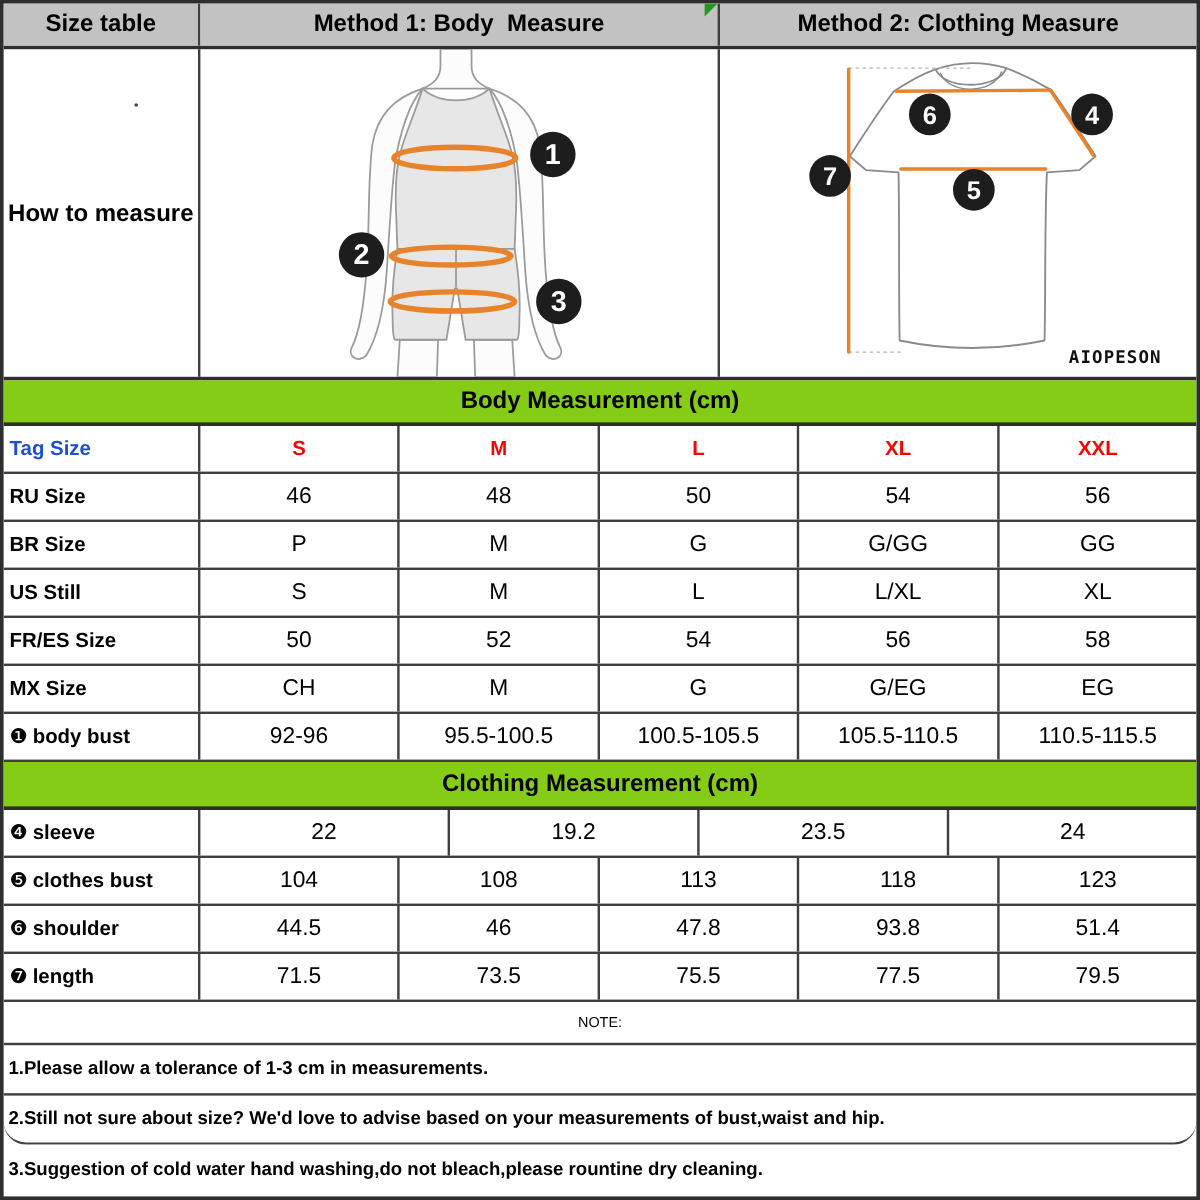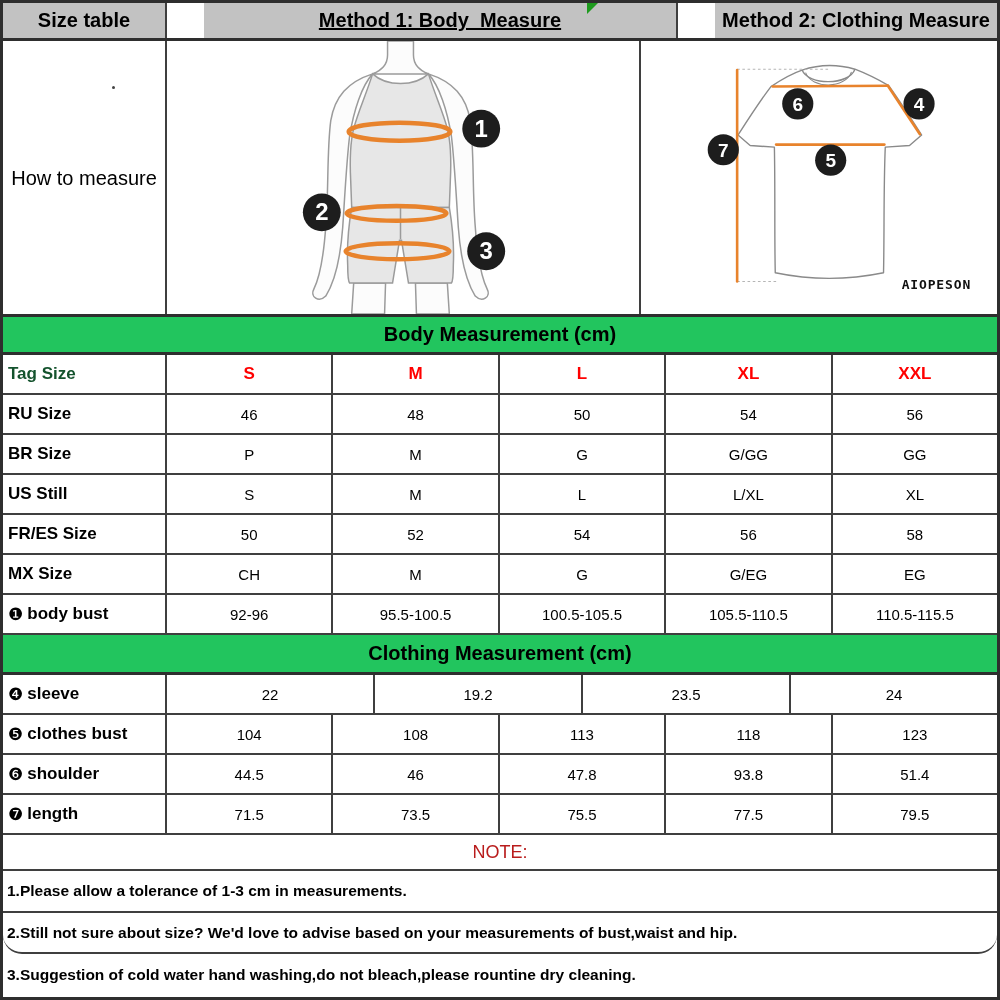--- a/index.html
+++ b/index.html
@@ -9,40 +9,40 @@
     width:1000px;height:1000px;
     border:3px solid #2e2e2e;
     font-family:"Liberation Sans",sans-serif;
     color:#000;background:#fff;
     overflow:hidden;
   }
   .row{display:flex;width:100%;}
   .cell{border-right:2px solid #3f3f3f;display:flex;align-items:center;justify-content:center;}
   .cell:last-child{border-right:none;}
   .c1{width:164px;flex:none;}
-  .c2{width:474px;flex:none;text-decoration:underline;}
+  .c2{width:433px;flex:none;}
   .c3{flex:1;}
   .gray{background:#c2c2c2;}
-  .bandbg{background:#22c55e;}
+  .bandbg{background:#84cc16;}
   .pre{white-space:pre;}
   .hdr{font-size:20px;font-weight:bold;}
-  .r-hdr{height:38px;border-bottom:3px solid #2e2e2e;gap:37px;}
+  .r-hdr{height:38px;border-bottom:3px solid #2e2e2e;}
   .r-illu{height:276px;border-bottom:3px solid #2e2e2e;}
   .r-band{height:38px;border-bottom:3px solid #2e2e2e;display:flex;align-items:center;justify-content:center;font-size:20px;font-weight:bold;}
   .r-band2{height:40px;}
   .r-tag{height:42px;border-bottom:2px solid #3f3f3f;}
   .trow{display:flex;width:100%;height:40px;border-bottom:2px solid #3f3f3f;}
   .lcell{width:164px;flex:none;border-right:2px solid #3f3f3f;display:flex;align-items:center;justify-content:flex-start;padding-left:5px;font-size:17px;font-weight:bold;}
-  .vcell{flex:1;border-right:2px solid #3f3f3f;display:flex;align-items:center;justify-content:center;font-size:15px;}
+  .vcell{flex:1;border-right:2px solid #3f3f3f;display:flex;align-items:center;justify-content:center;font-size:19px;}
   .vcell:last-child{border-right:none;}
-  .red{color:#14532d;}
+  .red{color:#1d4ed8;}
   .tagsize{font-size:17px;font-weight:bold;color:#ff0000;}
-  .howto{font-size:20px;font-weight:normal;text-align:center;line-height:1.7;}
+  .howto{font-size:20px;font-weight:bold;text-align:center;line-height:1.7;}
   .marker{font-family:"DejaVu Sans",sans-serif;font-size:17px;font-weight:normal;margin-right:4px;}
-  .r-ntitle{height:36px;border-bottom:2px solid #3f3f3f;display:flex;align-items:center;justify-content:center;font-size:18px;color:#b91c1c;}
+  .r-ntitle{height:36px;border-bottom:2px solid #3f3f3f;display:flex;align-items:center;justify-content:center;font-size:12px;color:#000000;}
   .noterow{display:flex;align-items:center;padding-left:4px;font-size:15.5px;border-bottom:2px solid #3f3f3f;font-weight:bold;}
   .n1{height:42px;}
   .n2{height:41px;border-radius:19px;}
   .n3{height:41px;border-bottom:none;}
   .illu-svg{display:block;width:100%;height:100%;}
   .flag{position:absolute;top:0;left:584px;width:12px;height:12px;}
   .dot{position:absolute;left:109px;top:83px;width:3px;height:3px;background:#444;border-radius:50%;}
 </style>
 </head>
 <body>

